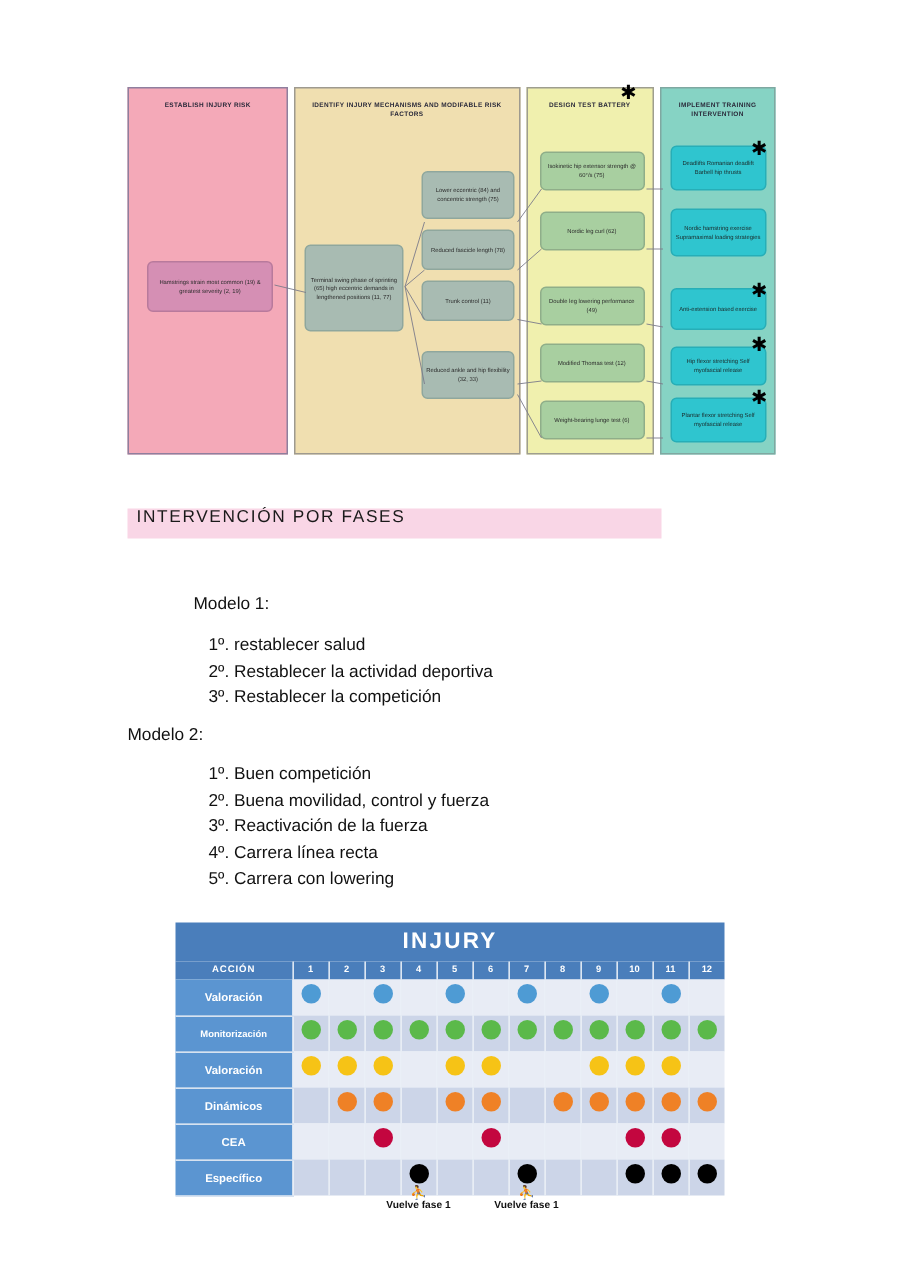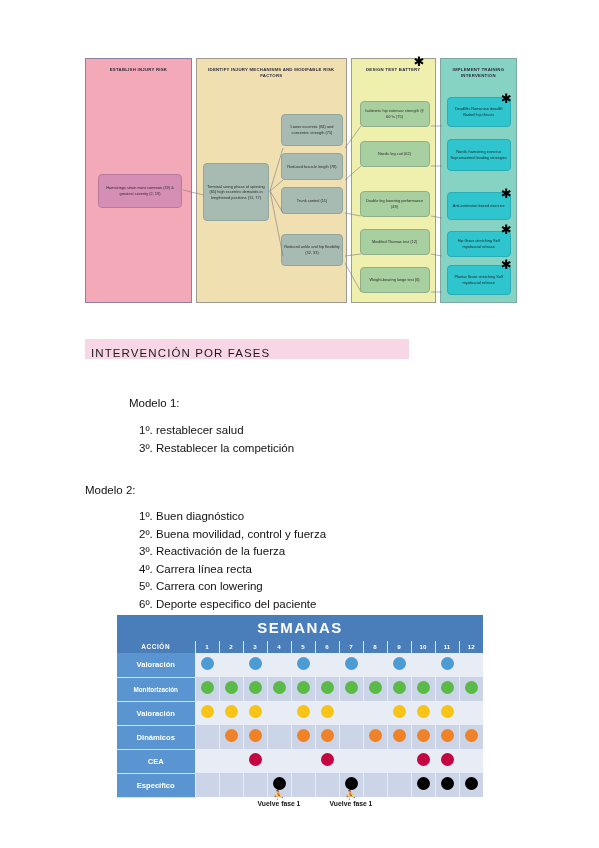--- a/index.html
+++ b/index.html
@@ -43,23 +43,23 @@
   .dbox.grey  { background:#a8bbb2; border:1px solid #8fa79d; }
   .dbox.green { background:#a8cfa0; border:1px solid #8fae89; }
   .dbox.teal  { background:#2fc5cf; border:1px solid #27aeb7; color:#1a2a2a; }
 
   .star { position:absolute; font-size: 13px; line-height:1; color:#000; }
 
   svg.links { position:absolute; left:0; top:0; width:432px; height:245px; pointer-events:none; }
 
   
   .heading-bar {
-    position:absolute; left:85px; top:339px; width:324px; height:20px;
+    position:absolute; left:85px; top:339px; width:356px; height:20px;
     background:#f9d6e6;
-    display:flex; align-items:flex-end; padding-left:6px;
+    display:flex; align-items:flex-start; padding-left:6px;
   }
   .heading-bar span { font-size:11.5px; letter-spacing:1.1px; color:#1a1a1a; }
 
   .para { position:absolute; left:85px; font-size:11.5px; color:#111; }
   .p1 { top:371px; }
   .p2 { top:397px;margin-left:44px; }
   .p3 { top:484px; }
 
   .listblock { position:absolute; left:115px; font-size:11.5px; color:#111;margin-left:24px; }
   .listblock div { line-height:17.5px; white-space:nowrap; }
@@ -182,38 +182,38 @@
   </div>
 
   <div class="heading-bar">
     <span>INTERVENCIÓN POR FASES</span>
   </div>
 
   <div class="para p2">Modelo 1:</div>
 
   <div class="listblock l1">
     <div>1º. restablecer salud</div>
+    <div>2º. Restablecer la actividad deportiva</div>
     <div>3º. Restablecer la competición</div>
   </div>
 
   <div class="para p3">Modelo 2:</div>
 
   <div class="listblock l2">
-    <div>1º. Buen diagnóstico</div>
+    <div>1º. Buen competición</div>
     <div>2º. Buena movilidad, control y fuerza</div>
     <div>3º. Reactivación de la fuerza</div>
     <div>4º. Carrera línea recta</div>
     <div>5º. Carrera con lowering</div>
-    <div>6º. Deporte especifico del paciente</div>
   </div>
 
   <table class="weeks">
     <tbody id="weeks-body">
         <tr class="title-row">
-          <td colspan="13">SEMANAS</td>
+          <td colspan="13">INJURY</td>
         </tr>
         <tr class="head-row">
           <td class="actioncell">ACCIÓN</td>
           <td>1</td>
           <td>2</td>
           <td>3</td>
           <td>4</td>
           <td>5</td>
           <td>6</td>
           <td>7</td>

